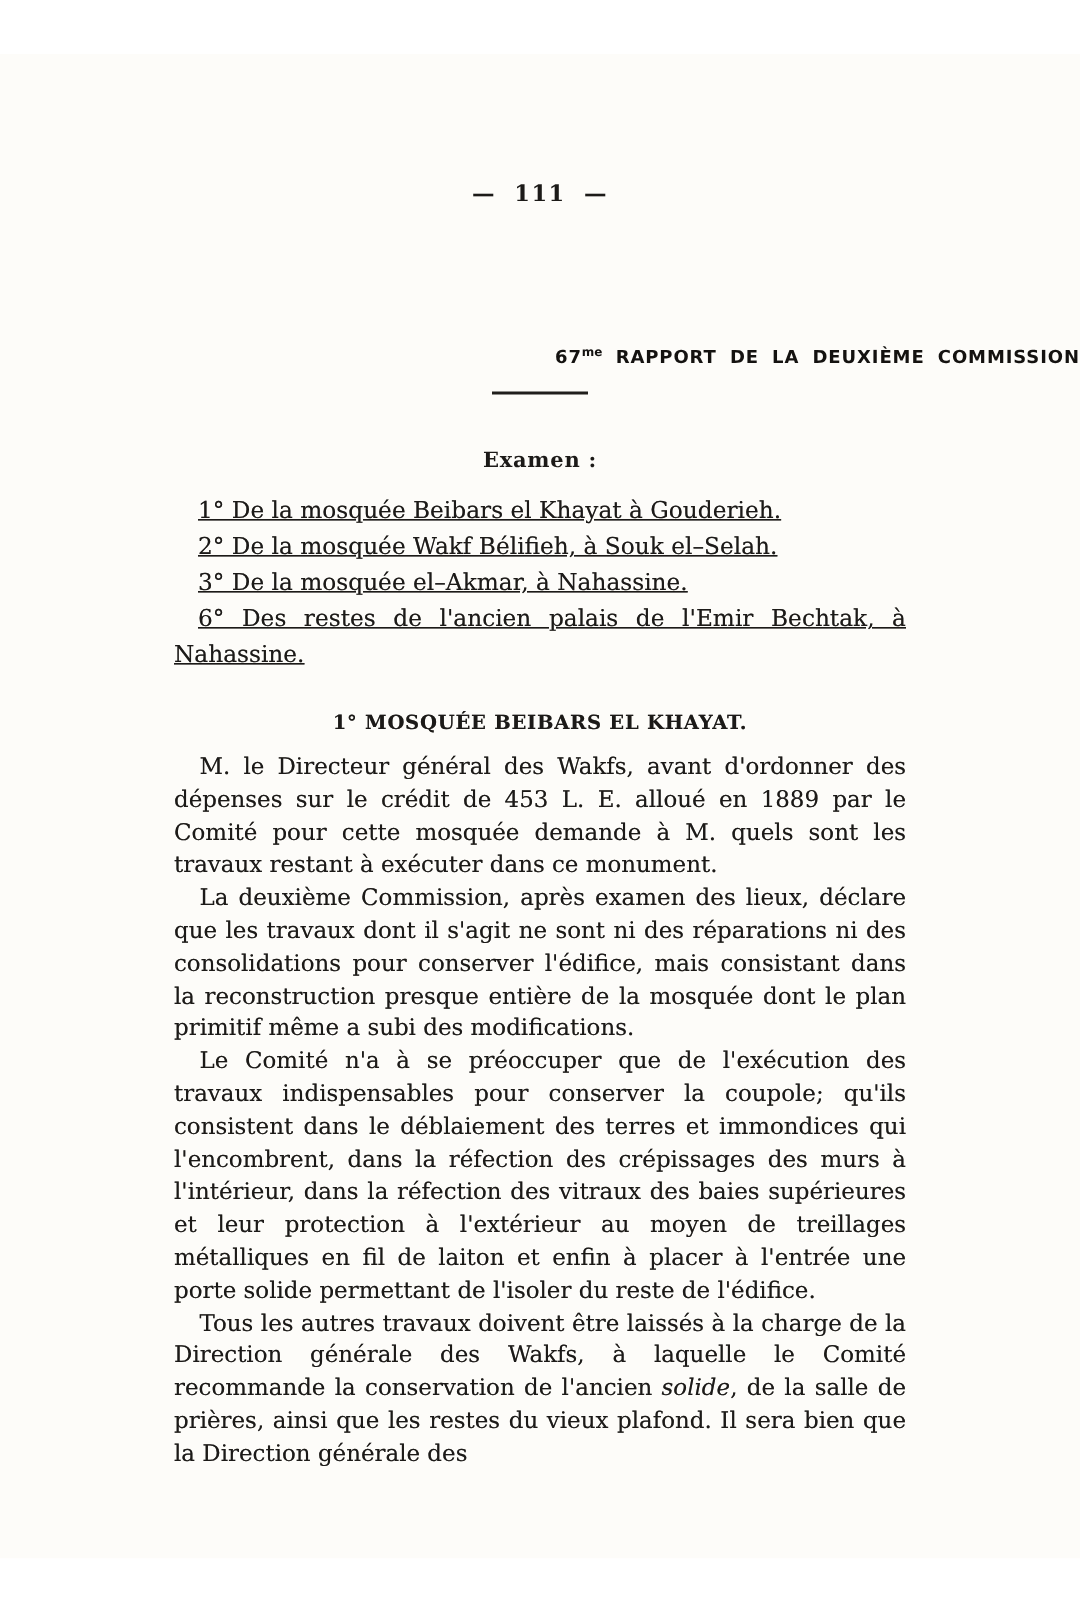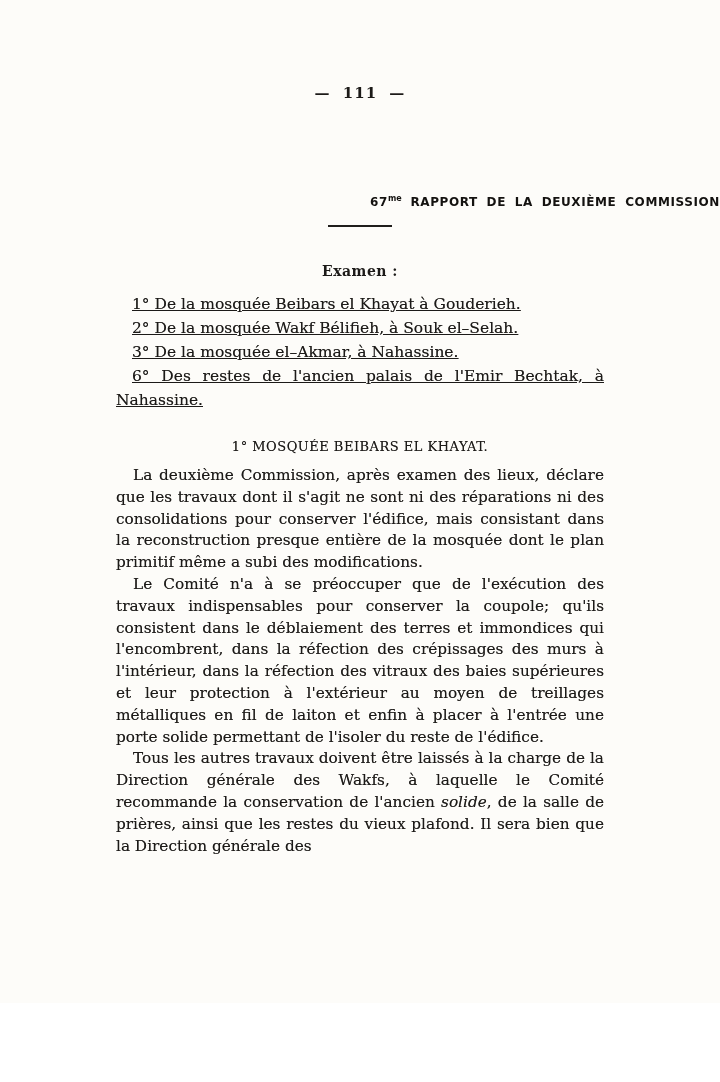--- a/index.html
+++ b/index.html
@@ -8,20 +8,21 @@
     background: #ffffff;
   }
   .page {
     position: relative;
     width: 720px;
     height: 1003px;
     background: #fdfcf9;
     overflow: hidden;
     font-family: "DejaVu Serif", "Liberation Serif", serif;
     color: #1c1a18;
+    margin-top: 36px;
   }
   .page-number {
     margin-top: 84px;
     text-align: center;
     font-size: 15px;
     font-weight: bold;
     letter-spacing: 1px;
     word-spacing: 6px;
   }
   .report-title {
@@ -66,20 +67,21 @@
     text-indent: 16px;
     text-align: justify;
   }
   .section-heading {
     margin-top: 27px;
     margin-bottom: 11px;
     text-align: center;
     font-size: 13px;
     letter-spacing: 0.5px;
     text-shadow: 0 0 0.4px rgba(20, 18, 16, 0.55);
+    font-weight: bold;
   }
   .para {
     margin: 0;
     font-size: 15.3px;
     line-height: 21.8px;
     text-align: justify;
     text-indent: 17px;
     text-shadow: 0 0 0.4px rgba(20, 18, 16, 0.55);
   }
   .kebla {
@@ -105,20 +107,21 @@
 
     <div class="examen-list">
       <p class="item">1° De la mosquée Beibars el Khayat à Gouderieh.</p>
       <p class="item">2° De la mosquée Wakf Bélifieh, à Souk el–Selah.</p>
       <p class="item">3° De la mosquée el–Akmar, à Nahassine.</p>
       <p class="item">6° Des restes de l'ancien palais de l'Emir Bechtak, à Nahassine.</p>
     </div>
 
     <div class="section-heading">1° MOSQUÉE BEIBARS EL KHAYAT.</div>
 
+    <p class="para">M. le Directeur général des Wakfs, avant d'ordonner des dépenses sur le crédit de 453 L. E. alloué en 1889 par le Comité pour cette mosquée demande à M. quels sont les travaux restant à exécuter dans ce monument.</p>
     <p class="para">La deuxième Commission, après examen des lieux, déclare que les travaux dont il s'agit ne sont ni des réparations ni des consolidations pour conserver l'édifice, mais consistant dans la reconstruction presque entière de la mosquée dont le plan primitif même a subi des modifications.</p>
     <p class="para">Le Comité n'a à se préoccuper que de l'exécution des travaux indispensables pour conserver la coupole; qu'ils consistent dans le déblaiement des terres et immondices qui l'encombrent, dans la réfection des crépissages des murs à l'intérieur, dans la réfection des vitraux des baies supérieures et leur protection à l'extérieur au moyen de treillages métalliques en fil de laiton et enfin à placer à l'entrée une porte solide permettant de l'isoler du reste de l'édifice.</p>
 
     <p class="para">
       <span>Tous les autres travaux doivent être laissés à la charge de la Direction générale des Wakfs, à laquelle le Comité recommande la conservation de l'ancien </span><i class="kebla">solide</i><span>, de la salle de prières, ainsi que les restes du vieux plafond. Il sera bien que la Direction générale des</span>
     </p>
 
   </div>
 </div>
 

